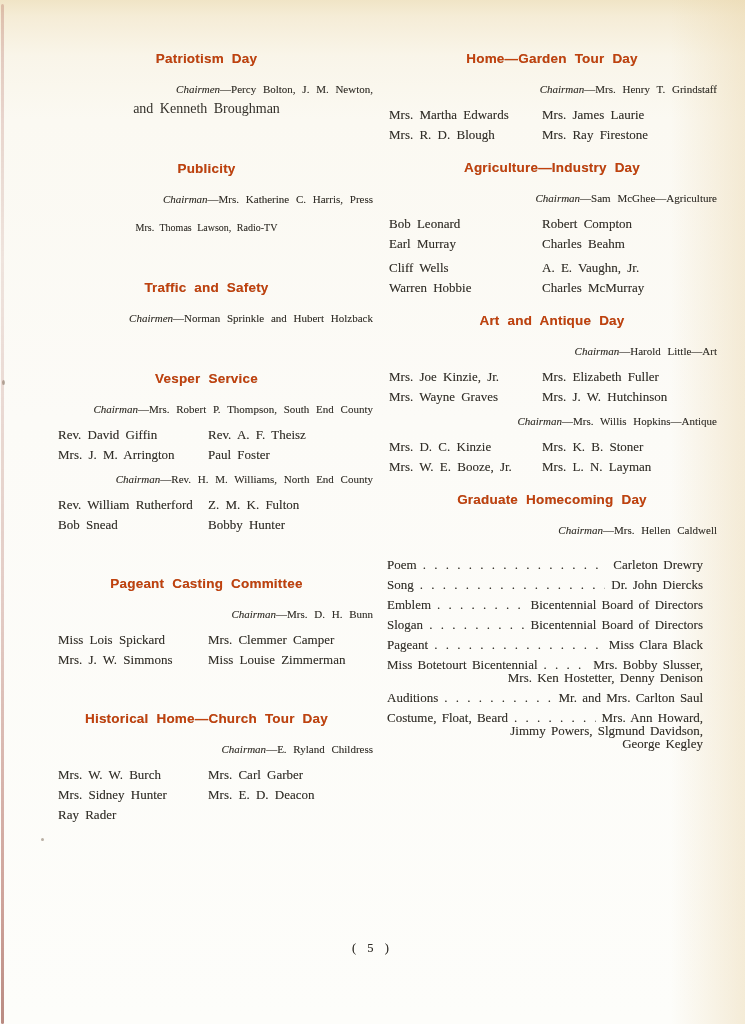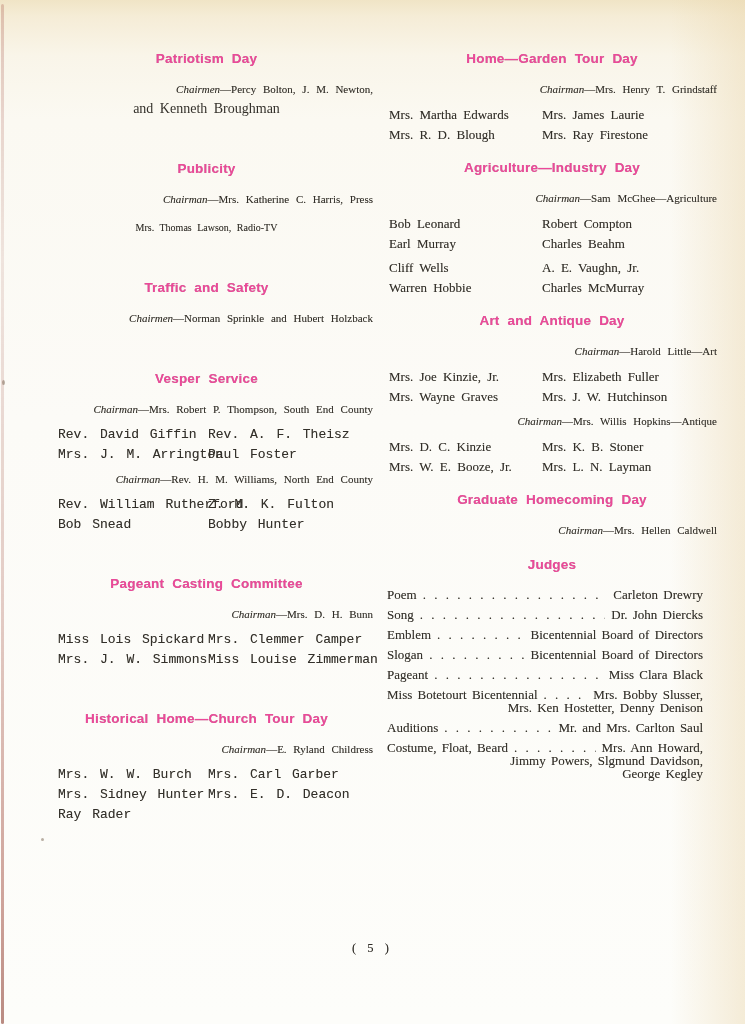--- a/index.html
+++ b/index.html
@@ -22,36 +22,36 @@
     padding:52px 28px 0 40px;display:flex;
   }
   .col{box-sizing:border-box;}
   .col-left{width:333px;margin-right:14px;}
   .col-right{width:330px;}
   .section{margin:0;}
   .col-left .section + .section{margin-top:46px;}
   .col-right .section + .section{margin-top:20px;}
   .section-title{
     font-family:"Liberation Sans", sans-serif;font-weight:bold;
-    font-size:13.5px;line-height:14px;color:#ec4899;
+    font-size:13.5px;line-height:14px;color:#c2410c;
     text-align:center;letter-spacing:.2px;word-spacing:4px;
     margin:0 0 16px;
   }
   .chairman{
     text-align:right;font-size:11px;line-height:15px;
     word-spacing:4px;margin:0 0 11px;
   }
   .chairman .label{font-style:italic;}
   .chairman-line2{text-align:center;font-size:14px;line-height:14px;word-spacing:3px;margin:-6px 0 11px;}
   .plain-line{text-align:center;font-size:10px;line-height:14px;word-spacing:3px;margin:14px 0 0;}
   .names{
     display:grid;font-size:13px;line-height:13px;word-spacing:3px;
     margin:0 0 11px;row-gap:7px;
   }
-  .col-left .names{padding-left:18px;grid-template-columns:150px 1fr;font-family:Liberation Mono, monospace;}
+  .col-left .names{padding-left:18px;grid-template-columns:150px 1fr;}
   .col-right .names{padding-left:2px;grid-template-columns:153px 1fr;}
   .names .cell{white-space:nowrap;}
   .judges{font-size:13px;line-height:13px;padding-right:14px;word-spacing:2px;}
   .judge-item{margin-bottom:7px;}
   .judge-row{display:flex;align-items:baseline;}
   .judge-label{white-space:nowrap;}
   .judge-value{white-space:nowrap;}
   .dots{flex:1 1 auto;overflow:hidden;white-space:nowrap;margin:0 6px;letter-spacing:1.5px;min-width:10px;color:#3a372f;}
   .judge-extra{text-align:right;margin-top:0;}
   .page-number{
@@ -167,21 +167,20 @@
           <div class="cell">Mrs. K. B. Stoner</div>
           <div class="cell">Mrs. W. E. Booze, Jr.</div>
           <div class="cell">Mrs. L. N. Layman</div>
         </div>
       </section>
       <section class="section">
         <h3 class="section-title">Graduate Homecoming Day</h3>
         <p class="chairman"><span class="label">Chairman</span><span class="ctext">—Mrs. Hellen Caldwell</span></p>
       </section>
       <section class="section">
-        <h3 class="section-title">Judges</h3>
         <div class="judges">
           <div class="judge-item">
             <div class="judge-row">
               <span class="judge-label">Poem</span>
               <span class="dots">. . . . . . . . . . . . . . . . . . . . . . . . . . . . . . . . . . . . . . . . . . . . . . . . . . . . . . . . . . . . </span>
               <span class="judge-value">Carleton Drewry</span>
             </div>
           </div>
           <div class="judge-item">
             <div class="judge-row">

